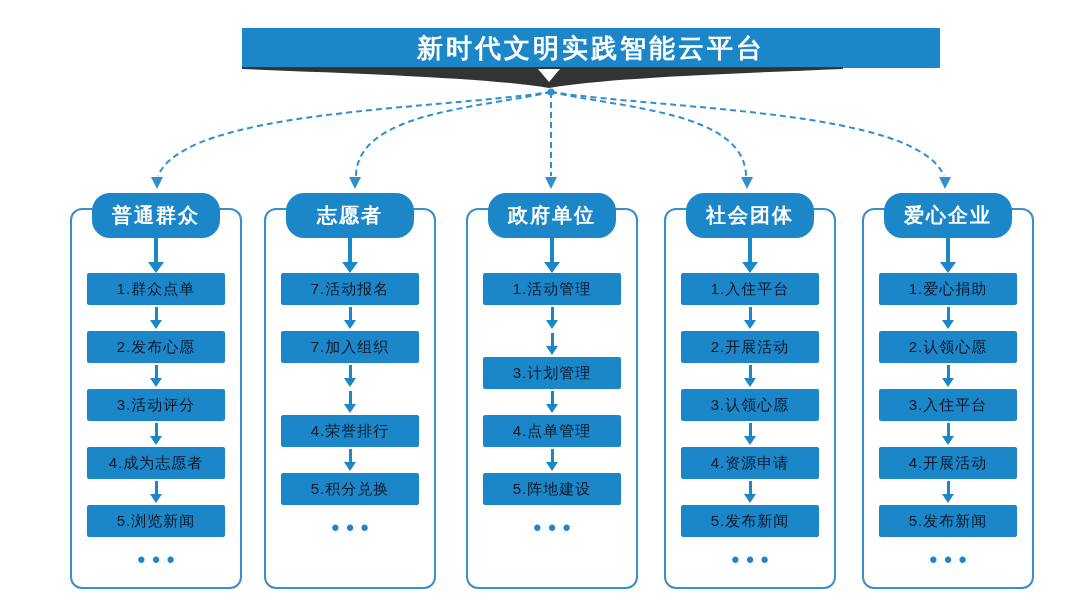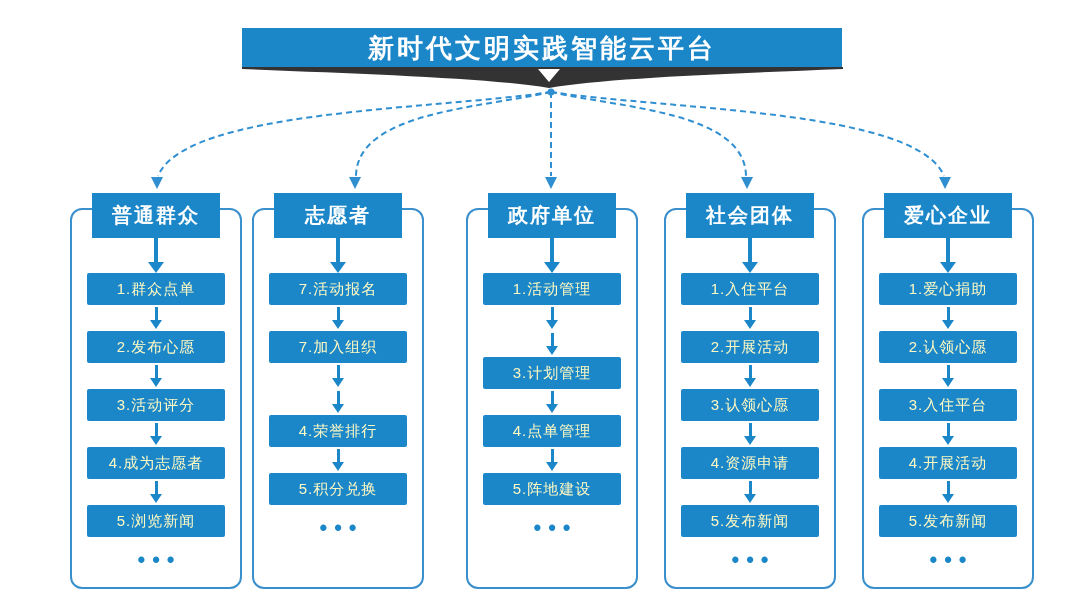--- a/index.html
+++ b/index.html
@@ -8,49 +8,49 @@
     --outline:#3a8fcd;
     --dark:#333333;
   }
   *{margin:0;padding:0;box-sizing:border-box;}
   html,body{width:1080px;height:611px;overflow:hidden;background:#ffffff;
     font-family:"Liberation Sans","DejaVu Sans",sans-serif;}
   .stage{position:relative;width:1080px;height:611px;background:#ffffff;}
 
   
   .title-bar{
-    position:absolute;left:242px;top:28px;width:600px;height:40px;
+    position:absolute;left:242px;top:28px;width:698px;height:40px;
     background:var(--blue);color:#ffffff;
     display:flex;align-items:center;justify-content:center;
     font-size:26px;font-weight:bold;letter-spacing:3px;
   }
   .ribbon{position:absolute;left:242px;top:67px;width:601px;height:24px;}
 
   
   .fan{position:absolute;left:0;top:86px;width:1080px;height:112px;}
 
   
   .column{position:absolute;top:193px;width:172px;height:398px;}
   .outline{
     position:absolute;top:15px;left:0;width:172px;height:381px;
     border:2px solid var(--outline);border-radius:12px;background:transparent;
   }
   .col-header{
     position:absolute;top:0;left:22px;width:128px;height:45px;
-    background:var(--blue);border-radius:0;color:#ffffff;
+    background:var(--blue);border-radius:18px;color:#ffffff;
     display:flex;align-items:center;justify-content:center;
     font-size:20px;font-weight:bold;letter-spacing:2px;z-index:2;
   }
   .flow{
     position:absolute;top:45px;left:0;right:0;z-index:1;
     display:flex;flex-direction:column;align-items:center;
   }
   .step-box{
     width:138px;height:32px;background:var(--blue);border-radius:2px;
-    color:#fef9c3;font-size:15px;letter-spacing:1px;
+    color:#0f172a;font-size:15px;letter-spacing:1px;
     display:flex;align-items:center;justify-content:center;
   }
   .arrow{display:flex;flex-direction:column;align-items:center;}
   .arrow .stem{background:var(--blue);flex:1;}
   .arrow .head{width:0;height:0;}
   .arrow-lg{height:35px;}
   .arrow-lg .stem{width:4px;}
   .arrow-lg .head{border-left:8px solid transparent;border-right:8px solid transparent;border-top:11px solid var(--blue);}
   .arrow-sm{height:26px;padding:2px 0;}
   .arrow-sm .stem{width:3px;}
@@ -116,21 +116,21 @@
       <div class="step-box">4.成为志愿者</div>
       <div class="arrow arrow-sm">
           <div class="stem"></div>
           <div class="head"></div>
         </div>
       <div class="step-box">5.浏览新闻</div>
       <div class="dots">•••</div>
     </div>
   </div>
 
-  <div class="column" style="left:252px">
+  <div class="column" style="left:264px">
     <div class="outline"></div>
     <div class="col-header">志愿者</div>
     <div class="flow">
       <div class="arrow arrow-lg">
           <div class="stem"></div>
           <div class="head"></div>
         </div>
       <div class="step-box">7.活动报名</div>
       <div class="arrow arrow-sm">
           <div class="stem"></div>

